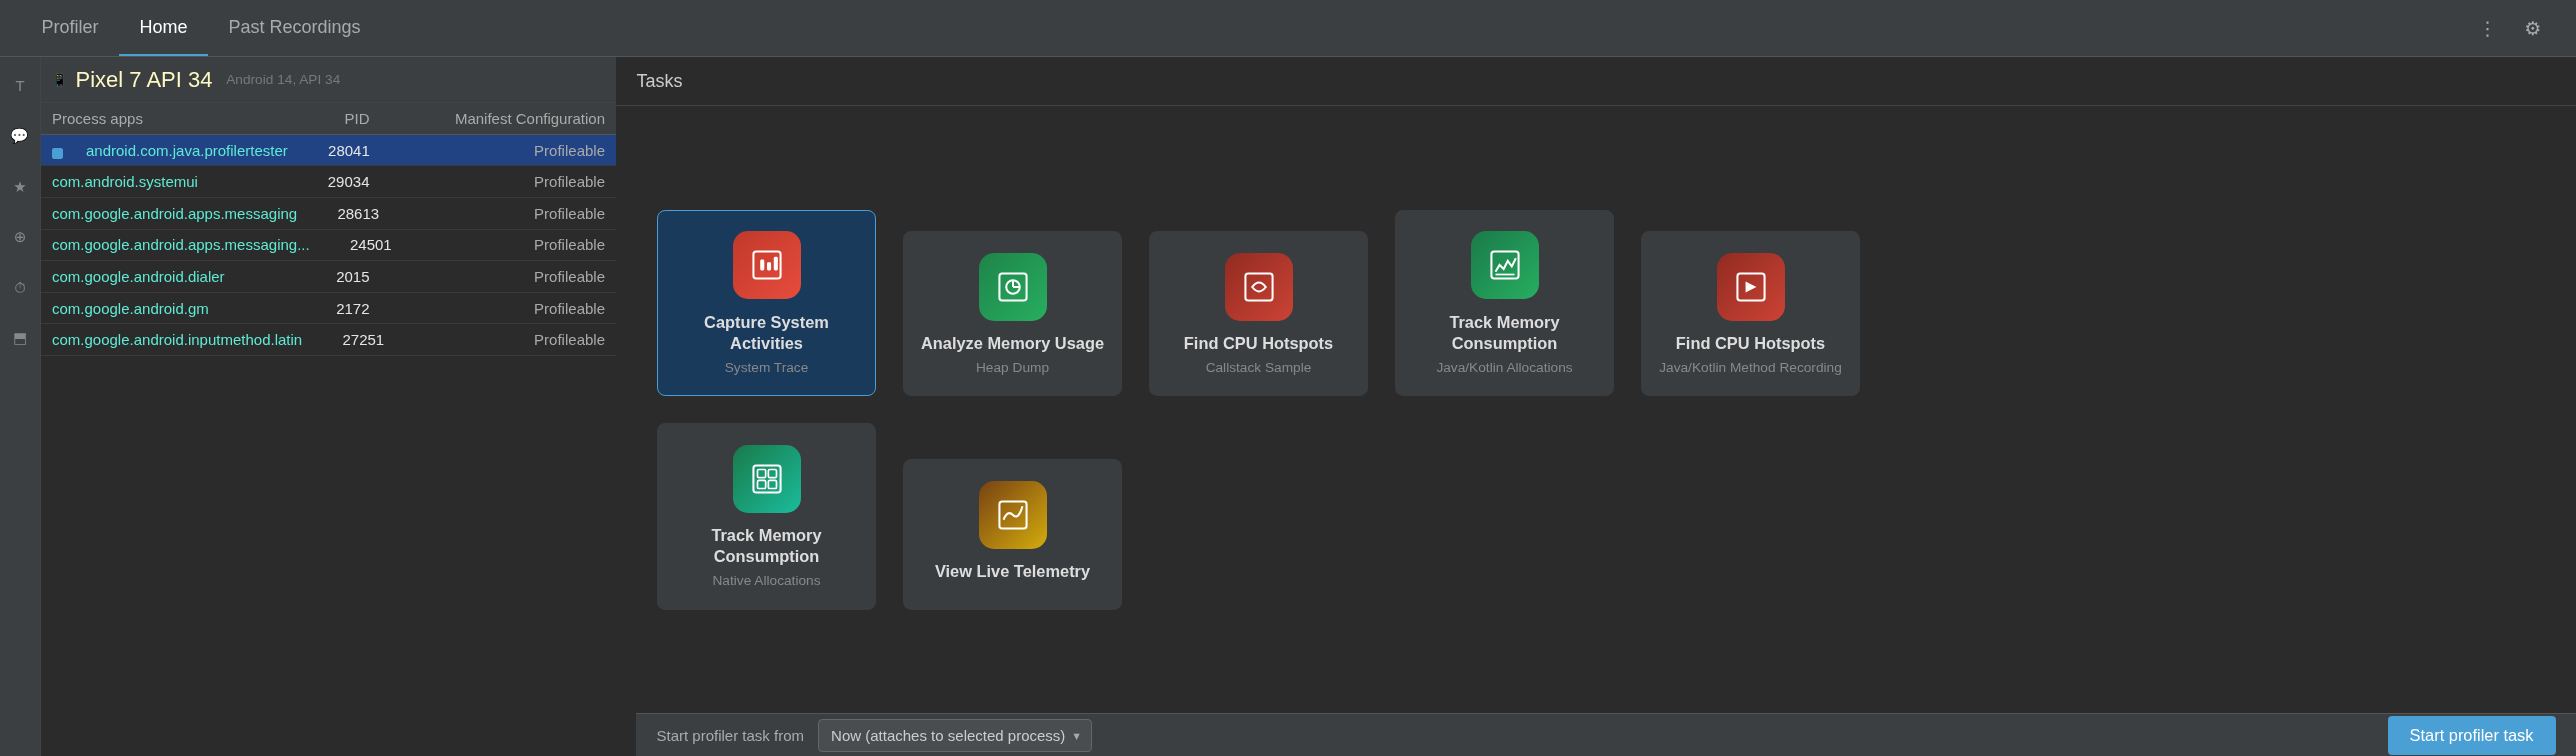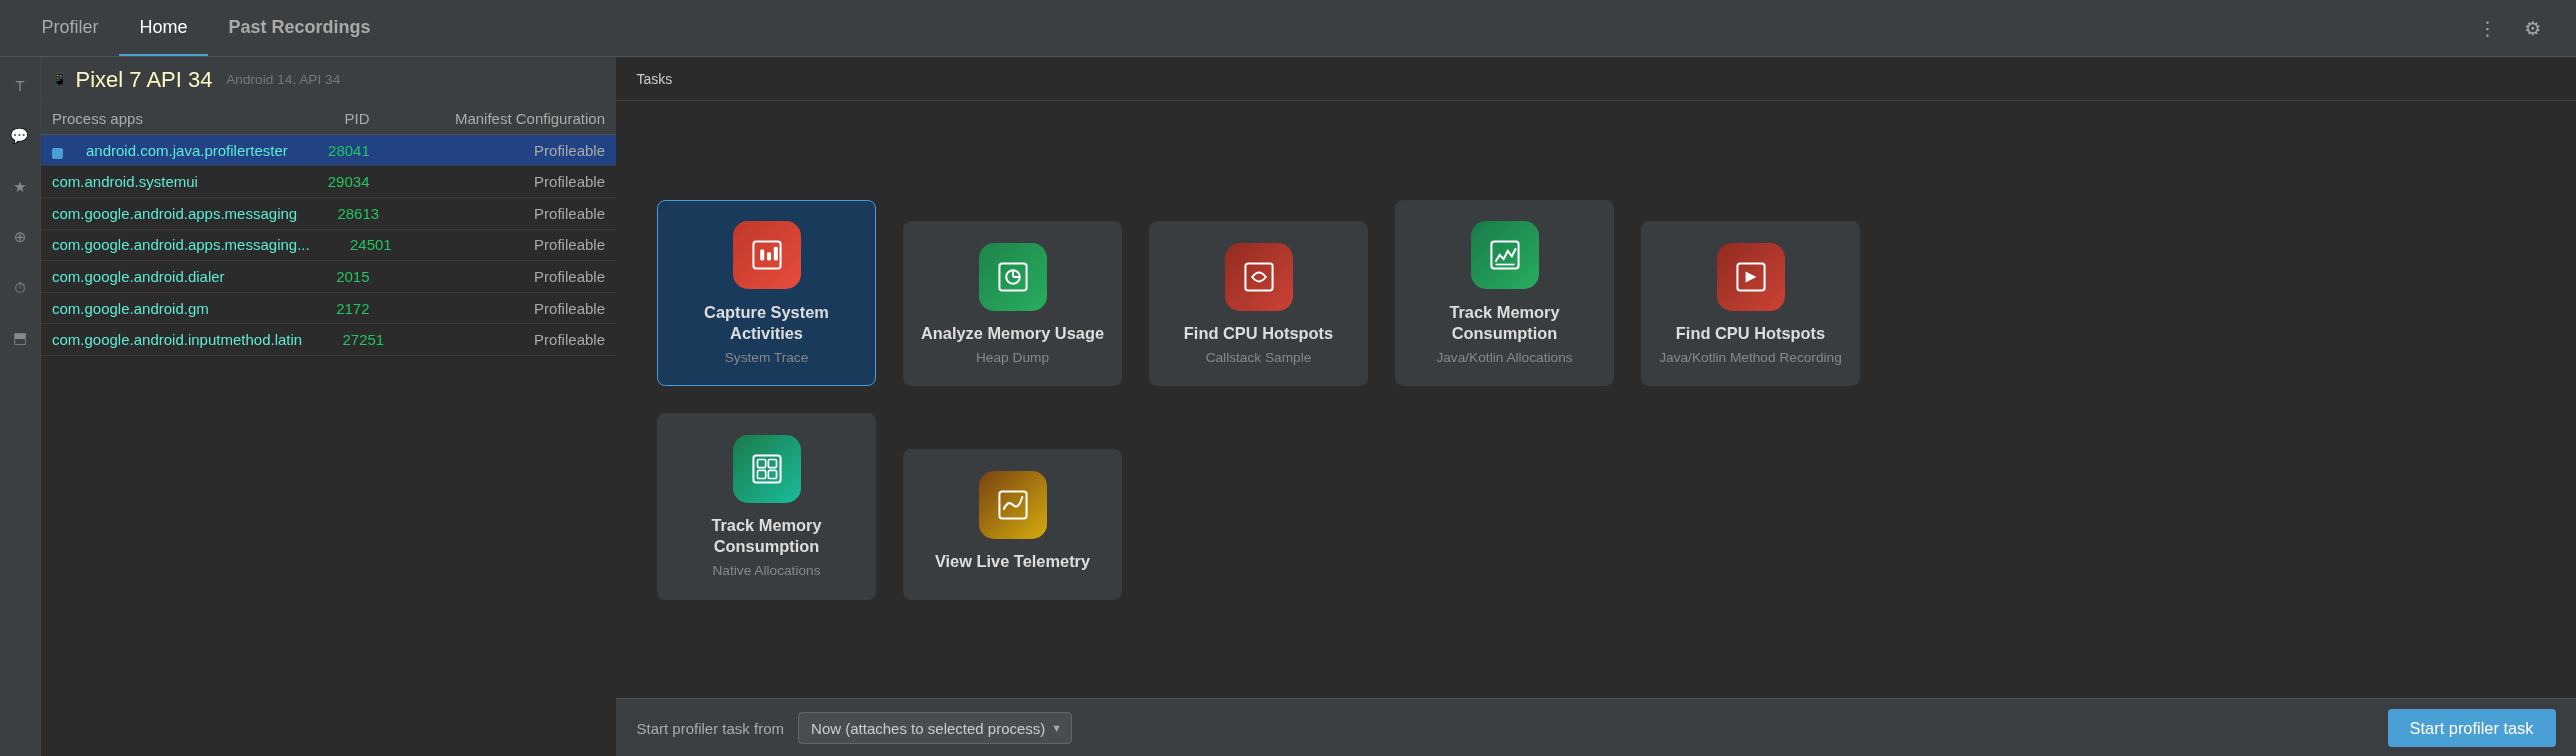--- a/index.html
+++ b/index.html
@@ -140,42 +140,42 @@
       display: grid;
       grid-template-columns: 1fr 82px 1fr;
       padding: 6.8px 11px;
       border-bottom: 0.7px solid #3a3a3a;
       font-size: 15px;
       align-items: center;
       cursor: pointer;
     }
     .table-row.selected { background: #214283; }
     .table-row .col-name { color: #5eead4; display: flex; align-items: flex-end; gap: 23px; }
-    .table-row .col-pid { text-align: right; color: #22c55e; }
+    .table-row .col-pid { text-align: right; color: #e5e5e5; }
     .table-row .col-manifest { text-align: right; color: #aaa; }
     .row-icon {
       width: 11px;
       height: 11px;
       background: #4a9fd5;
       border-radius: 2.1px;
       flex-shrink: 0;
     }
 
     
     .right-panel {
       flex: 1;
       display: flex;
       flex-direction: column;
       background: #2b2b2b;
       overflow: hidden;
     }
 
     .tasks-header {
       padding: 13.7px 20.5px;
-      font-size: 14px;
+      font-size: 18px;
       color: #ccc;
       font-weight: 500;
       border-bottom: 0.7px solid #444;
     }
 
     .tasks-grid {
       flex: 1;
       display: flex;
       flex-direction: column;
       justify-content: center;
@@ -233,21 +233,22 @@
     }
 
     
     .bottom-bar {
       display: flex;
       align-items: center;
       padding: 11px 20.5px;
       background: #3c3f41;
       border-top: 0.7px solid #555;
       gap: 13.7px;
-      height: 59px;
+      height: 44px;
+      margin-left: 20px;
     }
     .bottom-label {
       font-size: 15px;
       color: #aaa;
     }
     .bottom-select {
       background: #4a4d4f;
       border: 0.7px solid #666;
       color: #ccc;
       padding: 6.8px 11px;
@@ -279,21 +280,21 @@
 </head>
 <body>
 
 <div class="tab-bar">
   <div class="tab active" style="border-bottom: 2.1px solid transparent; color: rgb(170, 170, 170);">
     <span>Profiler</span>
   </div>
   <div class="tab active" style="color: rgb(255, 255, 255); border-bottom: 2.1px solid rgb(74, 159, 213);">
     <span>Home</span>
   </div>
-  <div class="tab" style="border-bottom: 2.1px solid transparent; color: rgb(170, 170, 170); font-weight: bold;">
+  <div class="tab" style="border-bottom: 2.1px solid transparent; color: rgb(170, 170, 170);">
     <span>Past Recordings</span>
   </div>
   <div class="tab-spacer"></div>
   <div class="tab-more">⋮</div>
   <div class="tab-settings">⚙</div>
 </div>
 
 <div class="main-content">
 
   <div class="left-icons">

